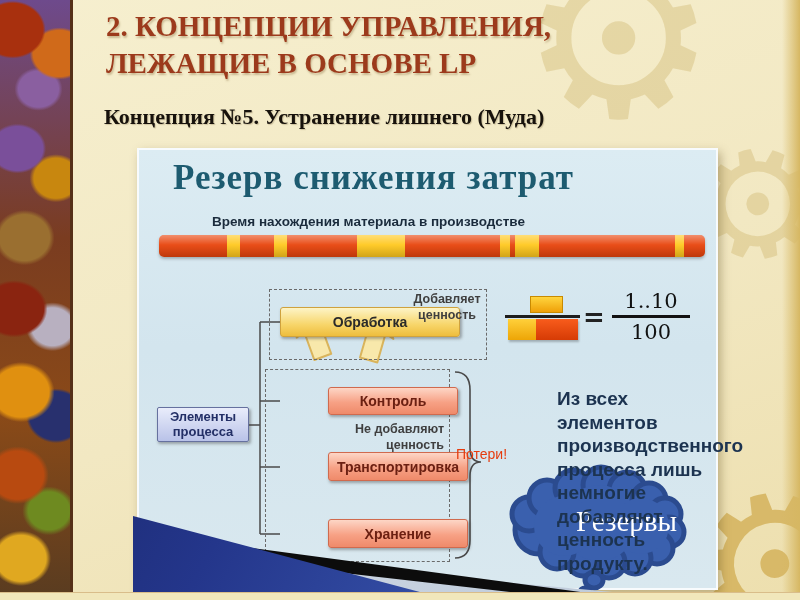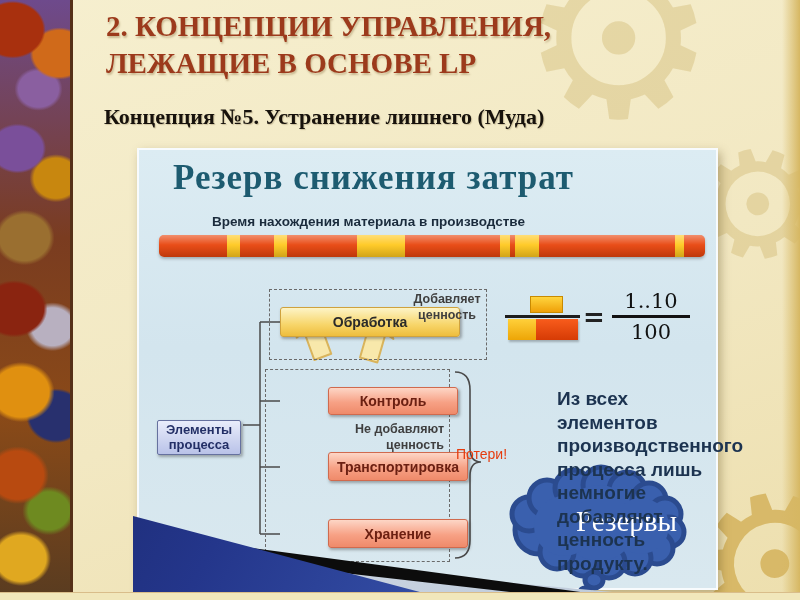--- a/index.html
+++ b/index.html
@@ -56,21 +56,21 @@
   #dash-novalue{left:126px;top:219px;width:185px;height:193px;}
   
   .node{position:absolute;display:flex;align-items:center;justify-content:center;
     font-weight:bold;border-radius:3px;box-shadow:1.5px 2px 3px rgba(60,60,60,.4);box-sizing:border-box;}
   #box-obrabotka{left:141px;top:157px;width:180px;height:30px;font-size:14px;color:#2a2a2a;
     background:linear-gradient(#fdf4c6,#f7d569 60%,#eebd3d);border:1px solid #cfa23e;}
   .pink{background:linear-gradient(#fdd6c6,#f7a185 55%,#ef8a6a);border:1px solid #d06a4e;color:#6b2012;font-size:14px;margin-left:48px;}
   #box-kontrol{left:141px;top:237px;width:130px;height:28px;}
   #box-transport{left:141px;top:302px;width:140px;height:29px;}
   #box-khranenie{left:141px;top:369px;width:140px;height:29px;}
-  #box-elements{left:18px;top:270px;width:84px;height:35px;font-size:13px;line-height:1.15;color:#232f66;text-align:center;
+  #box-elements{left:18px;top:257px;width:92px;height:35px;font-size:13px;line-height:1.15;color:#232f66;text-align:center;
     background:linear-gradient(#e9edfb,#b9c2e8);border:1px solid #66719f;border-radius:2px;
     position:absolute;display:flex;align-items:center;justify-content:center;font-weight:bold;
     box-shadow:1.5px 2px 3px rgba(60,60,60,.4);box-sizing:border-box;}
   .note{position:absolute;font-weight:bold;color:#3f3f3f;font-size:12.5px;line-height:1.25;}
   #note-adds{left:272px;top:142px;width:72px;text-align:center;}
   #note-noadd{left:180px;top:266px;width:125px;text-align:right;margin-top:6px;}
   #losses{position:absolute;left:317px;top:296px;width:80px;font-weight:normal;font-size:14px;color:#e63c0e;}
   #right-note{position:absolute;left:418px;top:237px;width:152px;font-weight:bold;font-size:19px;
     line-height:1.24;color:#1c3350;}
   

